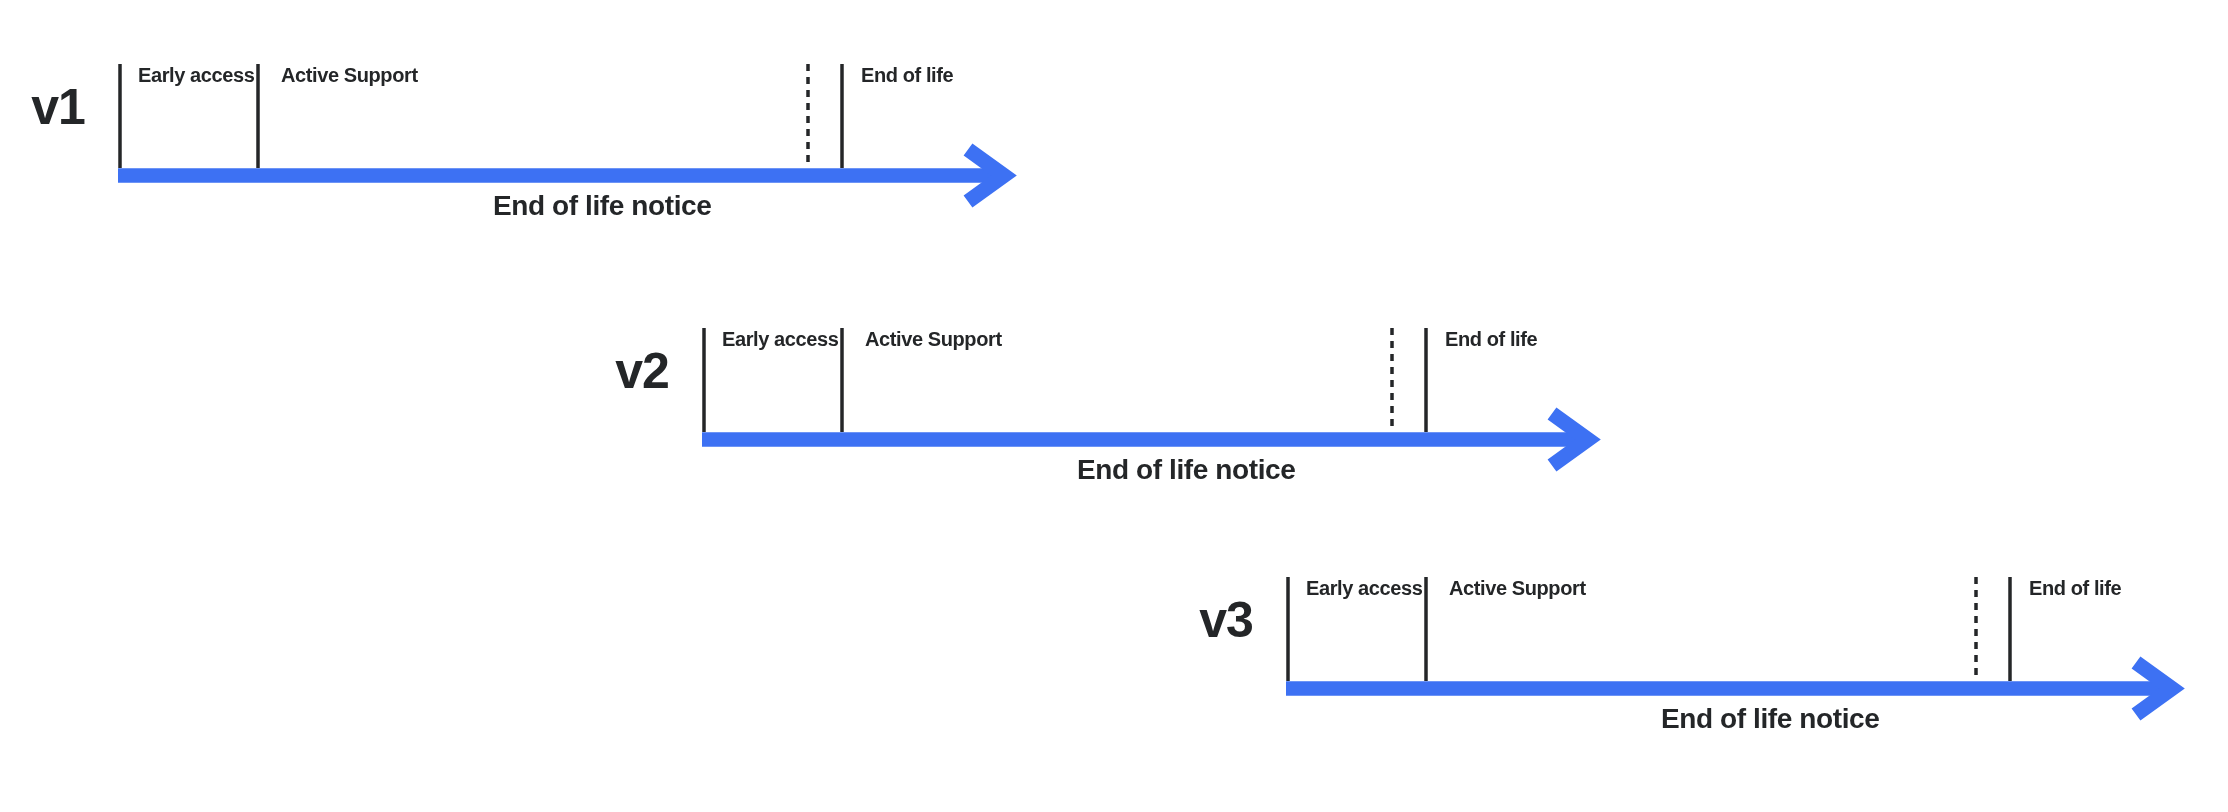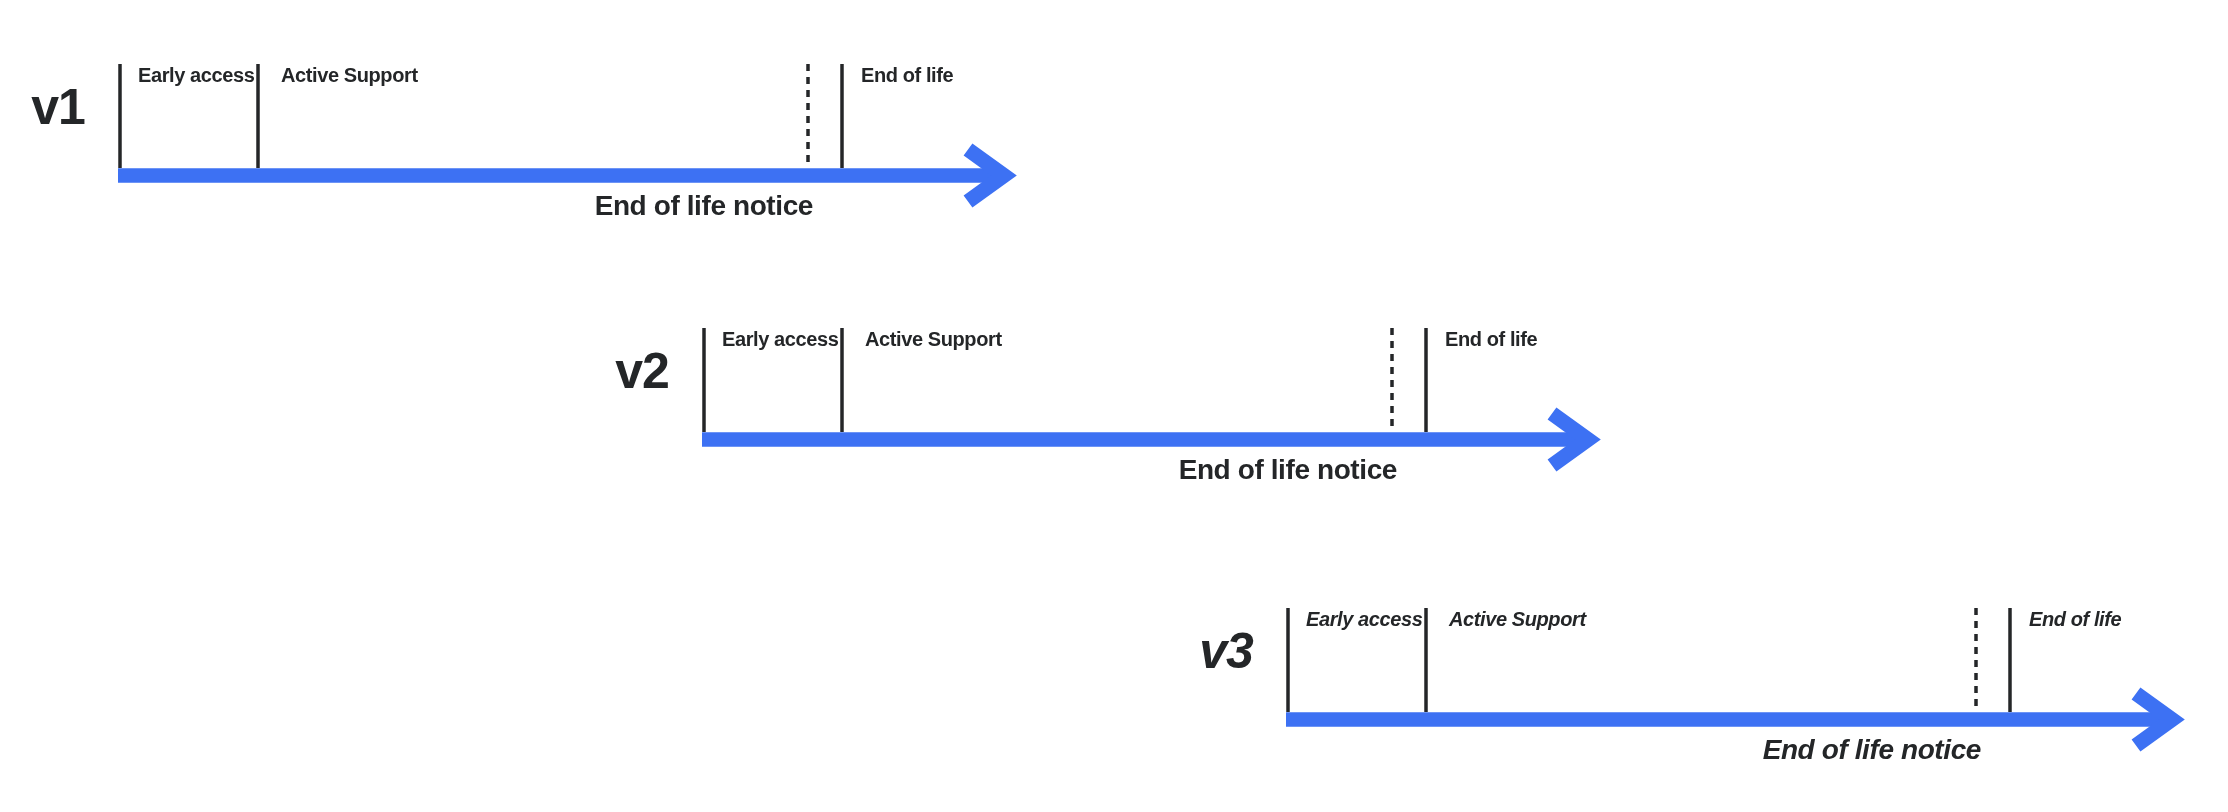--- a/index.html
+++ b/index.html
@@ -13,41 +13,41 @@
     width:2228px;height:812px;
     background:var(--background);
     font-family:"Liberation Sans", sans-serif;
     position:relative;
     overflow:hidden;
   }
   .canvas{position:absolute;left:0;top:0;width:2228px;height:812px;}
   .row{position:absolute;width:1060px;height:230px;}
   .row.v1{left:0;top:16px;}
   .row.v2{left:584px;top:280px;text-decoration:underline;}
-  .row.v3{left:1168px;top:560px;font-style:italic;}
+  .row.v3{left:1168px;top:529px;}
   .row svg{position:absolute;left:0;top:0;width:1060px;height:230px;display:block;}
   .version-label{
     position:absolute;left:8px;top:66px;width:100px;
     text-align:center;
     font-size:50px;line-height:50px;font-weight:700;letter-spacing:-1px;
     color:var(--text);
     white-space:nowrap;
   }
   .phase-label{
     position:absolute;top:44px;
     font-size:20px;line-height:31px;font-weight:700;letter-spacing:-0.4px;
     color:var(--text);
     white-space:nowrap;
   }
   .phase-label.early{left:138px;width:120px;white-space:normal;}
   .phase-label.active{left:281px;}
   .phase-label.eol{left:861px;}
   .notice-label{
     position:absolute;top:174px;left:493px;width:320px;
-    text-align:right;
+    text-align:left;
     font-size:28px;line-height:31px;font-weight:700;letter-spacing:-0.4px;
     color:var(--text);
     white-space:nowrap;
   }
   .tick{stroke:var(--line);stroke-width:3.5;}
   .tick-dashed{stroke:var(--line);stroke-width:3.5;stroke-dasharray:7 6;}
   .shaft{stroke:var(--arrow);stroke-width:14.5;}
   .head{fill:none;stroke:var(--arrow);stroke-width:15;stroke-linejoin:miter;stroke-linecap:butt;}
 </style>
 </head>

